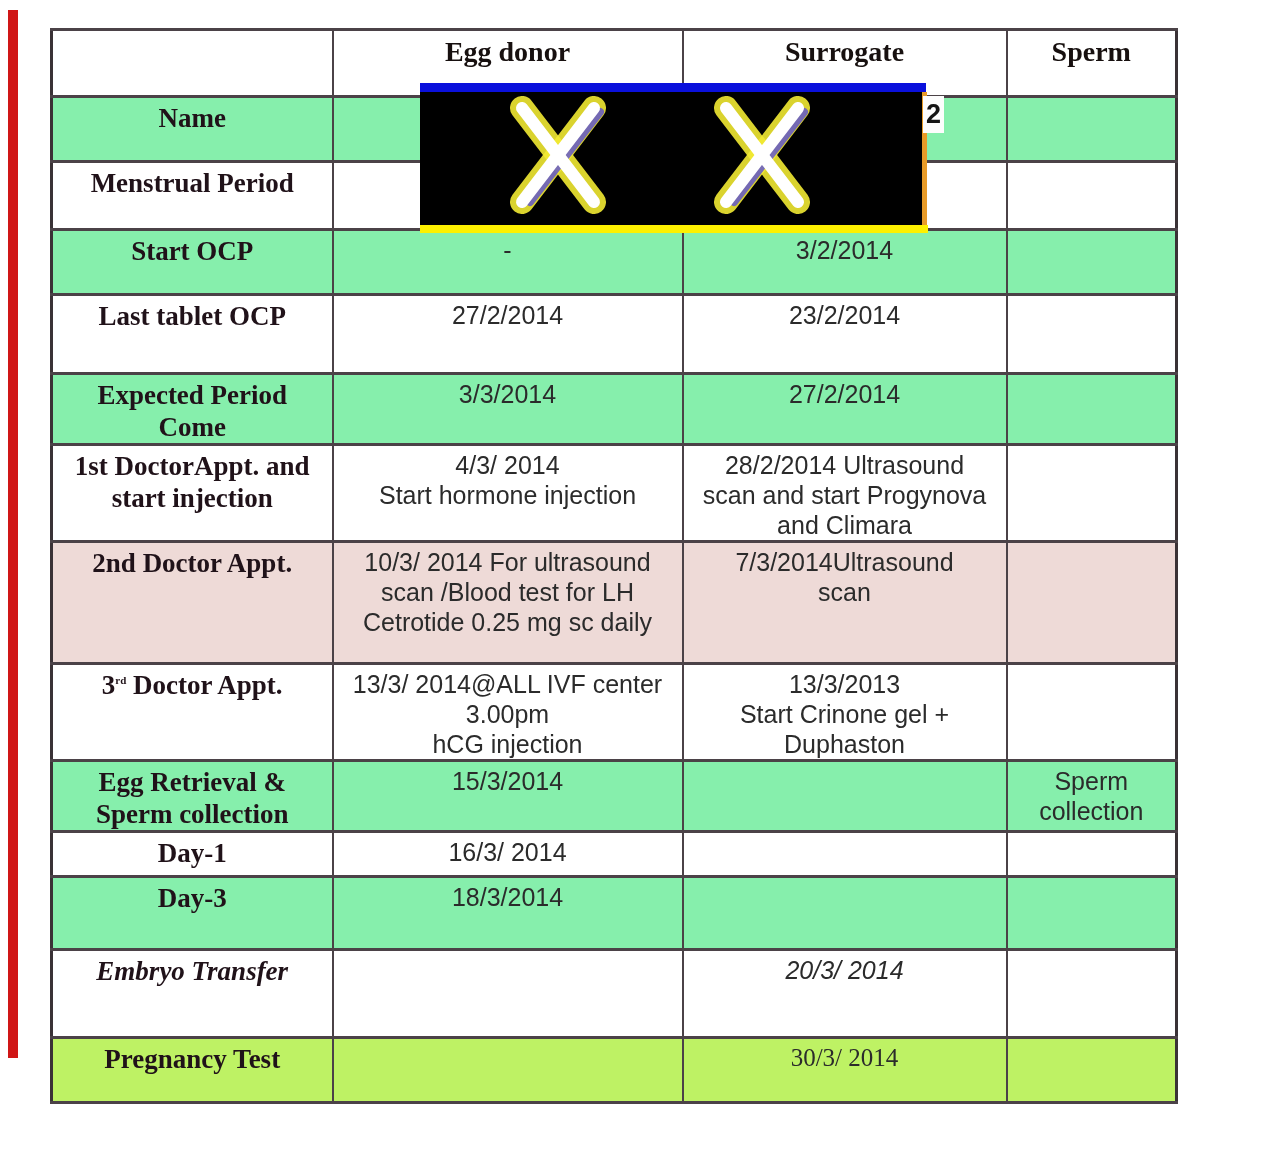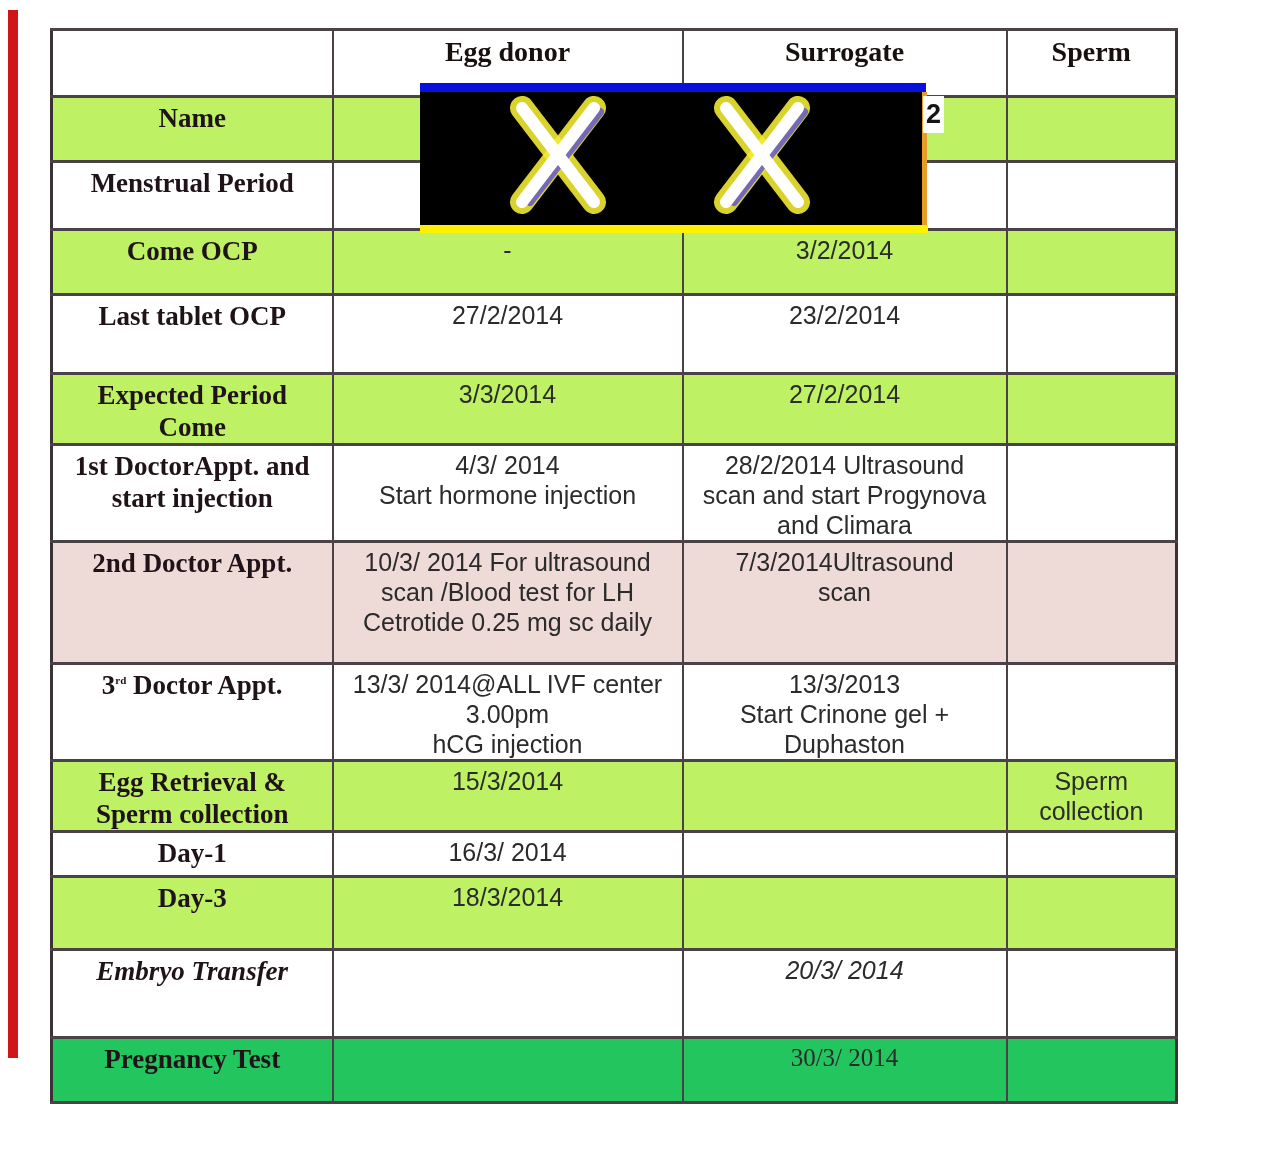--- a/index.html
+++ b/index.html
@@ -26,24 +26,24 @@
     font-size:27px;line-height:32px;color:#201219;
   }
   .hdr{
     font-family:"Liberation Serif", serif;font-weight:bold;
     font-size:28px;line-height:33px;color:#17100f;
   }
   .dat{
     font-family:"Liberation Sans", sans-serif;
     font-size:25px;line-height:30px;color:#2b2b2b;padding-top:6px;
   }
-  tr.r-pink  td{background:#bef264;}
+  tr.r-pink  td{background:#86efac;}
   tr.r-white td{background:#ffffff;}
   tr.r-beige td{background:#eedad7;}
-  tr.r-salmon td{background:#22c55e;font-family:Liberation Serif, serif;}
+  tr.r-salmon td{background:#bef264;font-family:Liberation Serif, serif;}
   
   tr:nth-child(1) {height:67px;}
   tr:nth-child(2) {height:65px;}
   tr:nth-child(3) {height:68px;}
   tr:nth-child(4) {height:65px;}
   tr:nth-child(5) {height:79px;}
   tr:nth-child(6) {height:70px;}
   tr:nth-child(7) {height:93px;}
   tr:nth-child(8) {height:122px;}
   tr:nth-child(9) {height:93px;}
@@ -94,21 +94,21 @@
     <td class="dat"></td>
     <td class="dat"></td>
   </tr>
   <tr class="r-white">
     <td class="lbl">Menstrual Period</td>
     <td class="dat"></td>
     <td class="dat"></td>
     <td class="dat"></td>
   </tr>
   <tr class="r-pink">
-    <td class="lbl">Come OCP</td>
+    <td class="lbl">Start OCP</td>
     <td class="dat">-</td>
     <td class="dat">3/2/2014</td>
     <td class="dat"></td>
   </tr>
   <tr class="r-white">
     <td class="lbl">Last tablet OCP</td>
     <td class="dat">27/2/2014</td>
     <td class="dat">23/2/2014</td>
     <td class="dat"></td>
   </tr>

